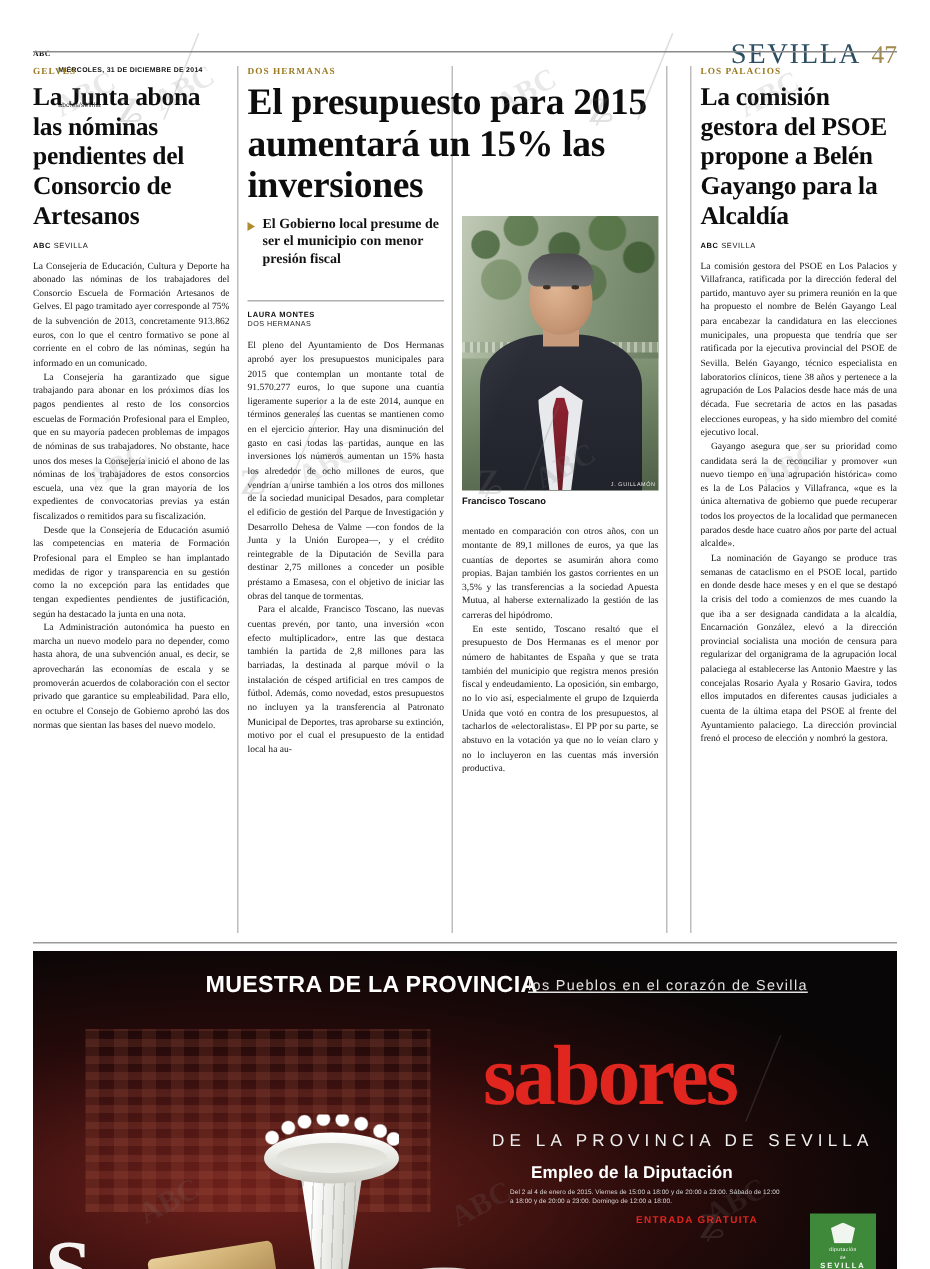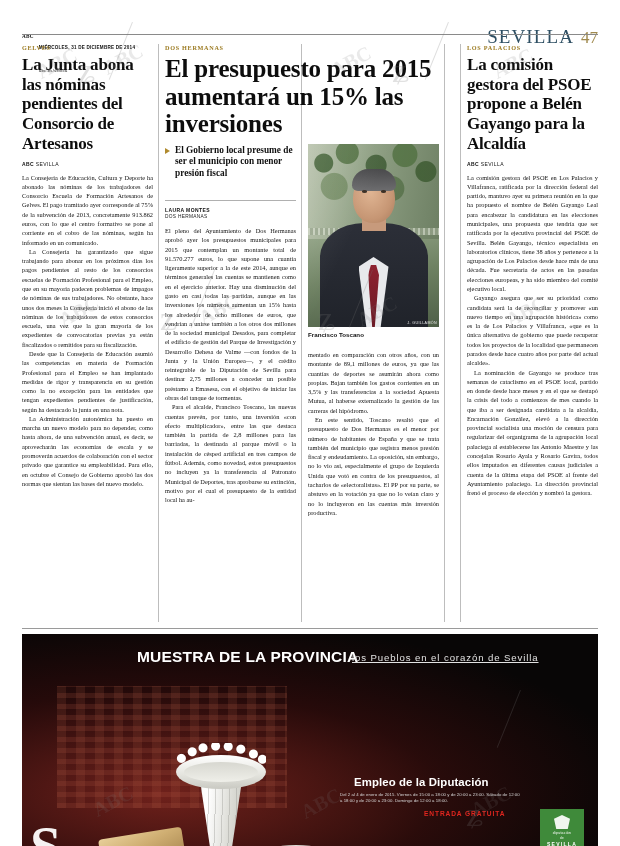--- a/index.html
+++ b/index.html
@@ -631,20 +631,22 @@
     <div class="ad-bowl-body"></div>
     <div class="ad-bowl-flutes"></div>
     <div class="ad-bowl-rim"></div>
     <div class="ad-bowl-crown"></div>
   </div>
   <div class="ad-bread"></div>
   <div class="ad-plate"></div>
 
   <div class="ad-title">MUESTRA DE LA PROVINCIA</div>
   <div class="ad-subtitle">los Pueblos en el corazón de Sevilla</div>
+  <div class="ad-bigword">sabores</div>
+  <div class="ad-line2">DE LA PROVINCIA DE SEVILLA</div>
   <div class="ad-venue">Empleo de la Diputación</div>
   <div class="ad-schedule">Del 2 al 4 de enero de 2015. Viernes de 15:00 a 18:00 y de 20:00 a 23:00. Sábado de 12:00 a 18:00 y de 20:00 a 23:00. Domingo de 12:00 a 18:00.</div>
   <div class="ad-free">ENTRADA GRATUITA</div>
   <div class="ad-bigS">S</div>
 
   <div class="ad-dip-logo">
     <div class="ad-dip-seal"></div>
     <div class="l1">diputación</div>
     <div class="l2">de</div>
     <div class="l3">SEVILLA</div>

